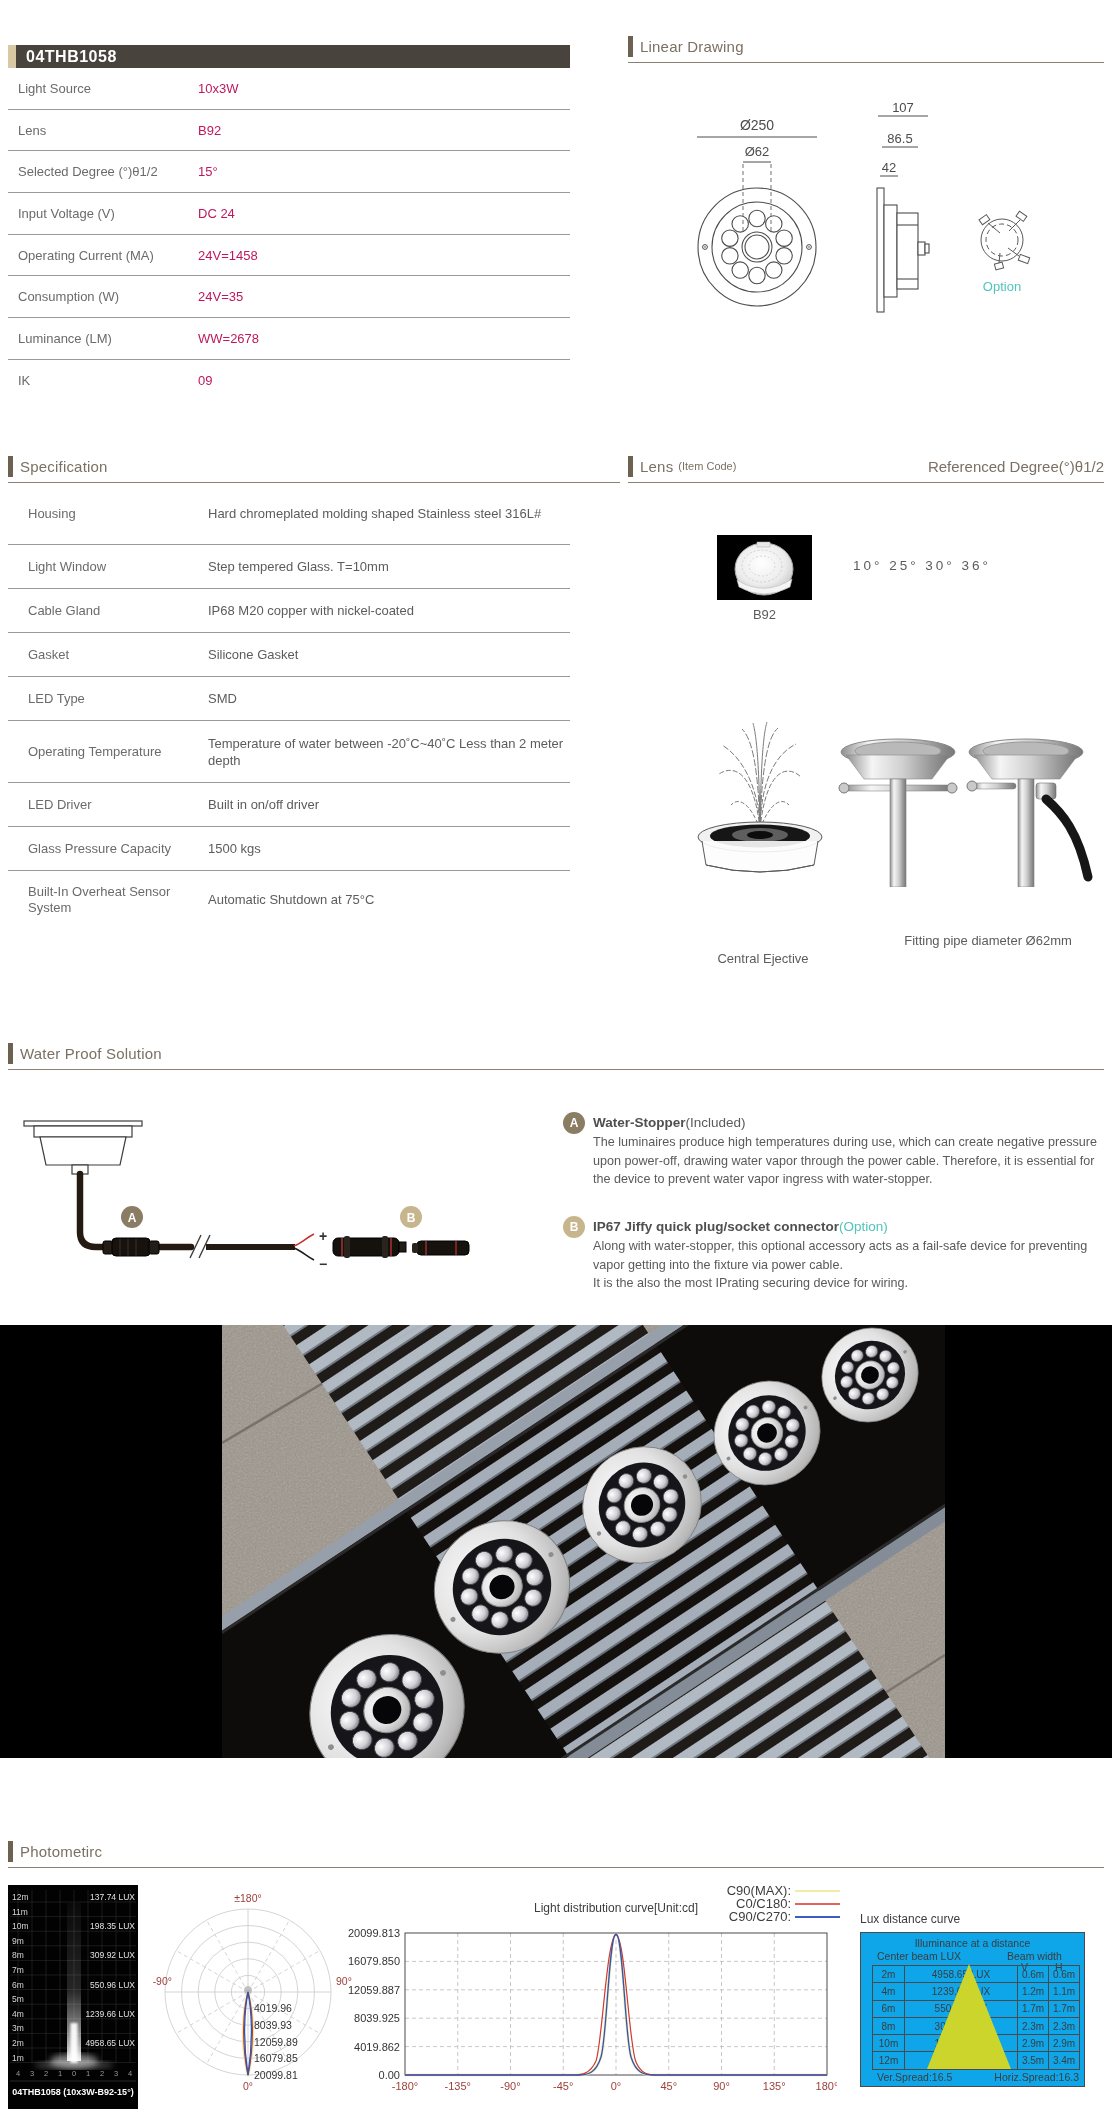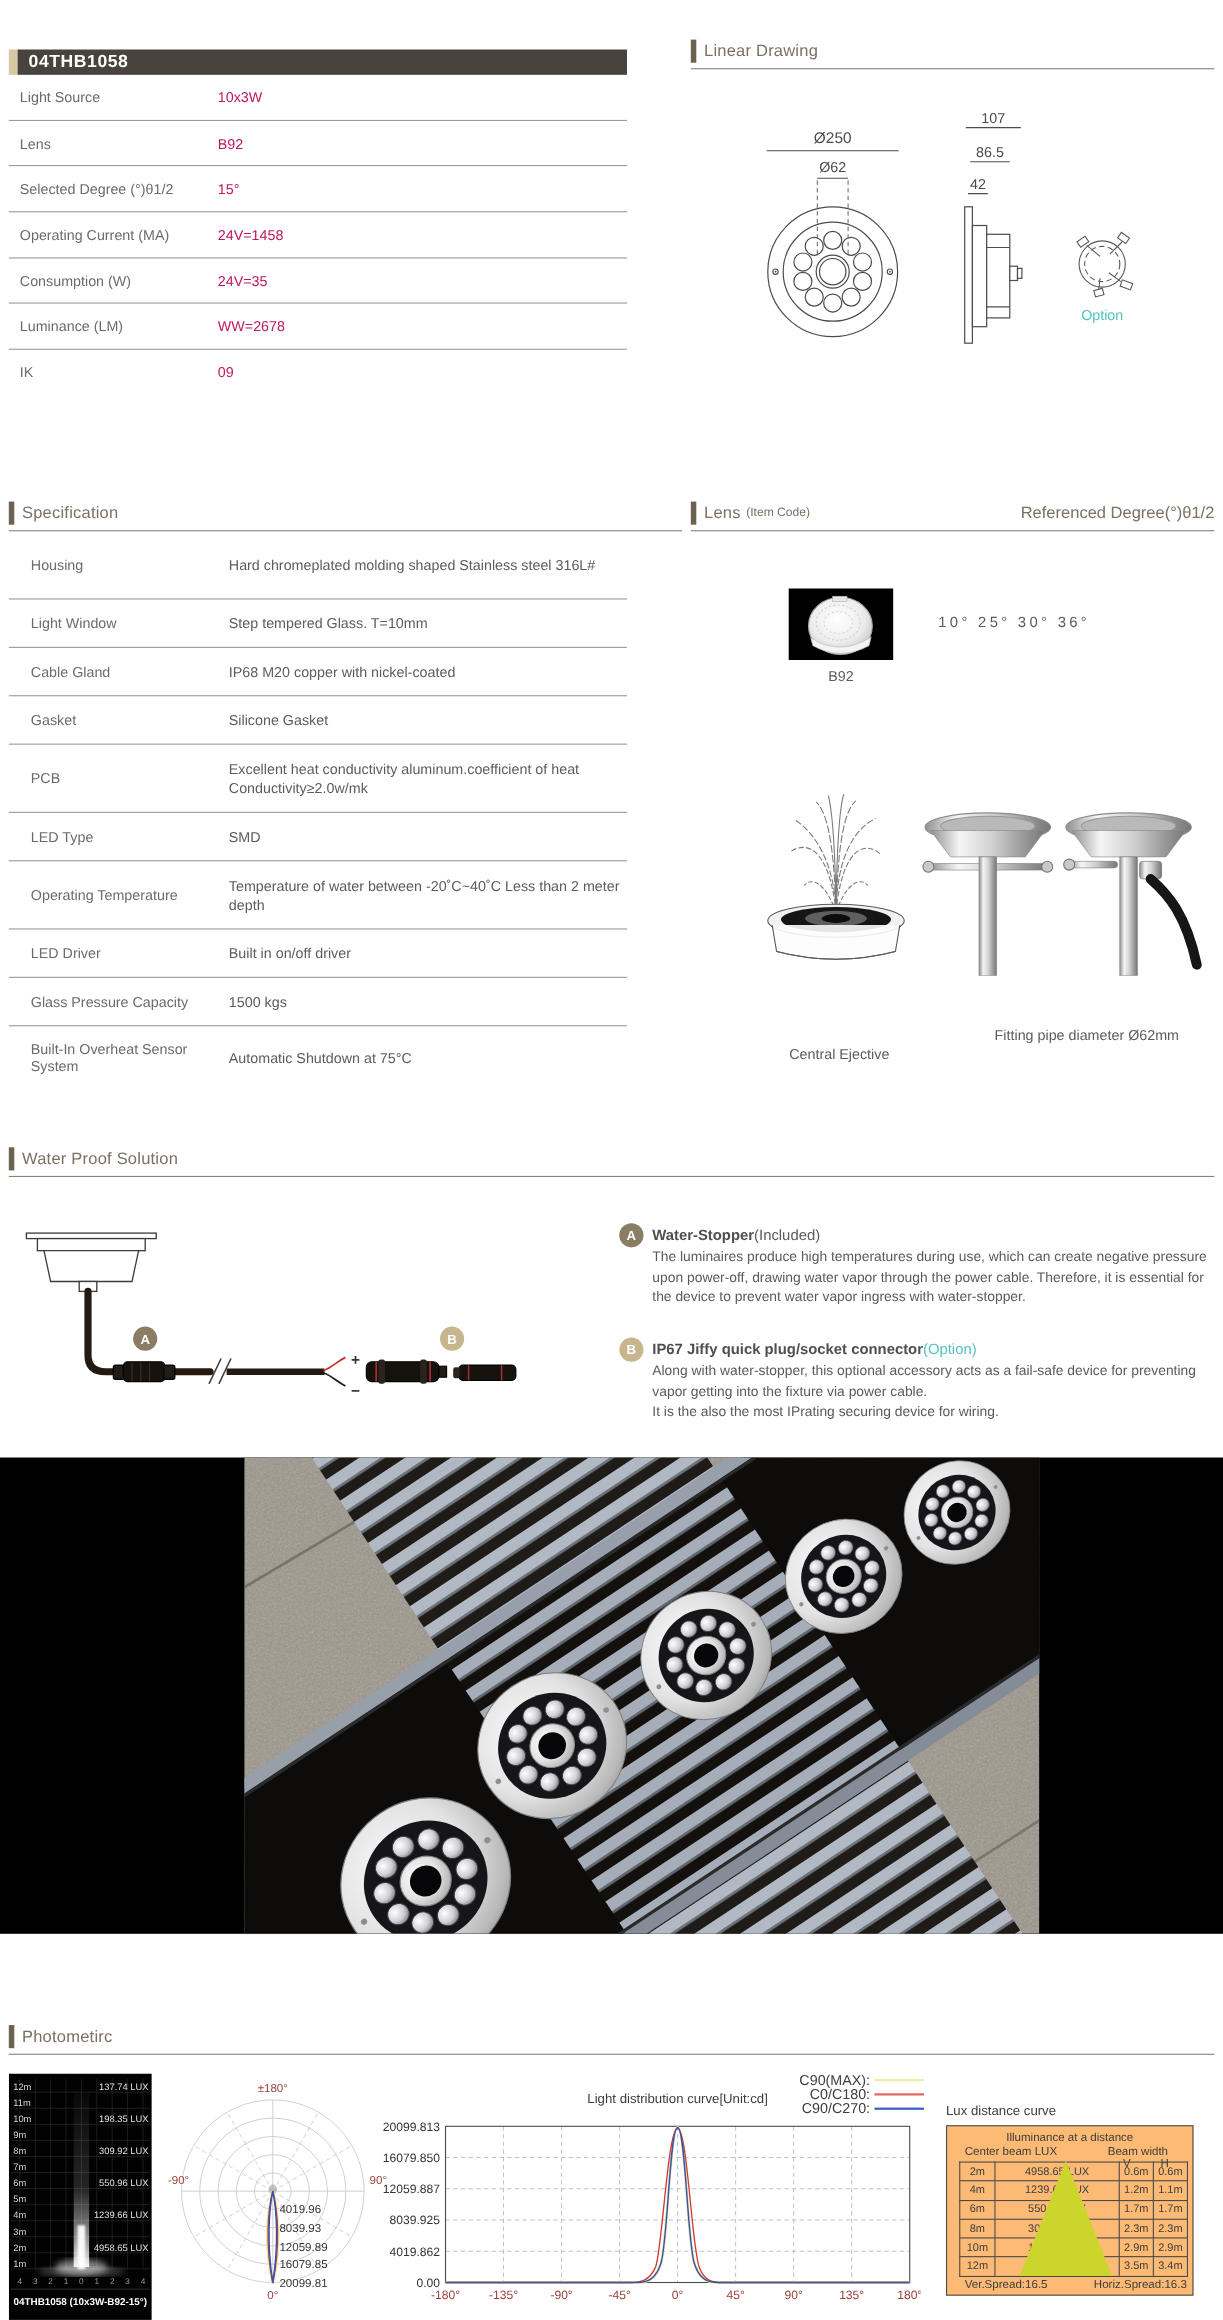--- a/index.html
+++ b/index.html
@@ -37,21 +37,21 @@
          display:flex;align-items:center;justify-content:center;}
   .badge.a{background:#8b7c64;} .badge.b{background:#c7b68d;}
   
   .photo-band{left:0;top:1325px;width:1112px;height:433px;background:#000;}
   .photo{position:absolute;left:222px;top:0;width:723px;height:433px;overflow:hidden;}
   
   .axis-red{fill:#9c3f39;}
   .legend-row{display:flex;align-items:center;justify-content:flex-end;height:13px;}
   .legend-label{font-size:13px;color:#3d3d3d;margin-right:4px;}
   .legend-line{width:45px;height:0;border-top:2px solid;}
-  .lux-table{border:1px solid #4a4a4a;background:#fdba74;}
+  .lux-table{border:1px solid #4a4a4a;background:#0ea5e9;}
   .lux-title{font-size:10.5px;color:#3d3d3d;text-align:center;padding-top:4px;}
   .lux-cols{position:absolute;left:0;top:17px;width:100%;font-size:10.5px;color:#3d3d3d;}
   .lgrid{position:absolute;left:11px;top:32px;border-collapse:collapse;table-layout:fixed;}
   .lgrid td{border:1px solid #4a4a4a;font-size:10px;color:#3d3d3d;height:16.3px;padding:0 2px;text-align:center;}
   .lux-foot{position:absolute;bottom:3px;font-size:10.5px;color:#3d3d3d;}
   .chart-label{font-size:12px;color:#3d3d3d;}
   text{font-family:"Liberation Sans",sans-serif;}
 </style>
 </head>
 <body>
@@ -67,20 +67,24 @@
         <div class="lb">Light Source</div>
         <div class="vl">10x3W</div>
       </div>
     <div class="prow">
         <div class="lb">Lens</div>
         <div class="vl">B92</div>
       </div>
     <div class="prow">
         <div class="lb">Selected Degree (°)θ1/2</div>
         <div class="vl">15°</div>
+      </div>
+    <div class="prow">
+        <div class="lb">Input Voltage (V)</div>
+        <div class="vl">DC 24</div>
       </div>
     <div class="prow">
         <div class="lb">Operating Current (MA)</div>
         <div class="vl">24V=1458</div>
       </div>
     <div class="prow">
         <div class="lb">Consumption (W)</div>
         <div class="vl">24V=35</div>
       </div>
     <div class="prow">
@@ -180,24 +184,20 @@
           <div class="lb">Light Window</div>
           <div class="vl">Step tempered Glass. T=10mm</div>
         </div>
       <div class="srow h43">
           <div class="lb">Cable Gland</div>
           <div class="vl">IP68 M20 copper with nickel-coated</div>
         </div>
       <div class="srow h43">
           <div class="lb">Gasket</div>
           <div class="vl">Silicone Gasket</div>
-        </div>
-      <div class="srow h61">
-          <div class="lb">PCB</div>
-          <div class="vl">Excellent heat conductivity aluminum.coefficient of heat Conductivity≥2.0w/mk</div>
         </div>
       <div class="srow h43">
           <div class="lb">LED Type</div>
           <div class="vl">SMD</div>
         </div>
       <div class="srow h61">
           <div class="lb">Operating Temperature</div>
           <div class="vl">Temperature of water between -20˚C~40˚C Less than 2 meter depth</div>
         </div>
       <div class="srow h43">

